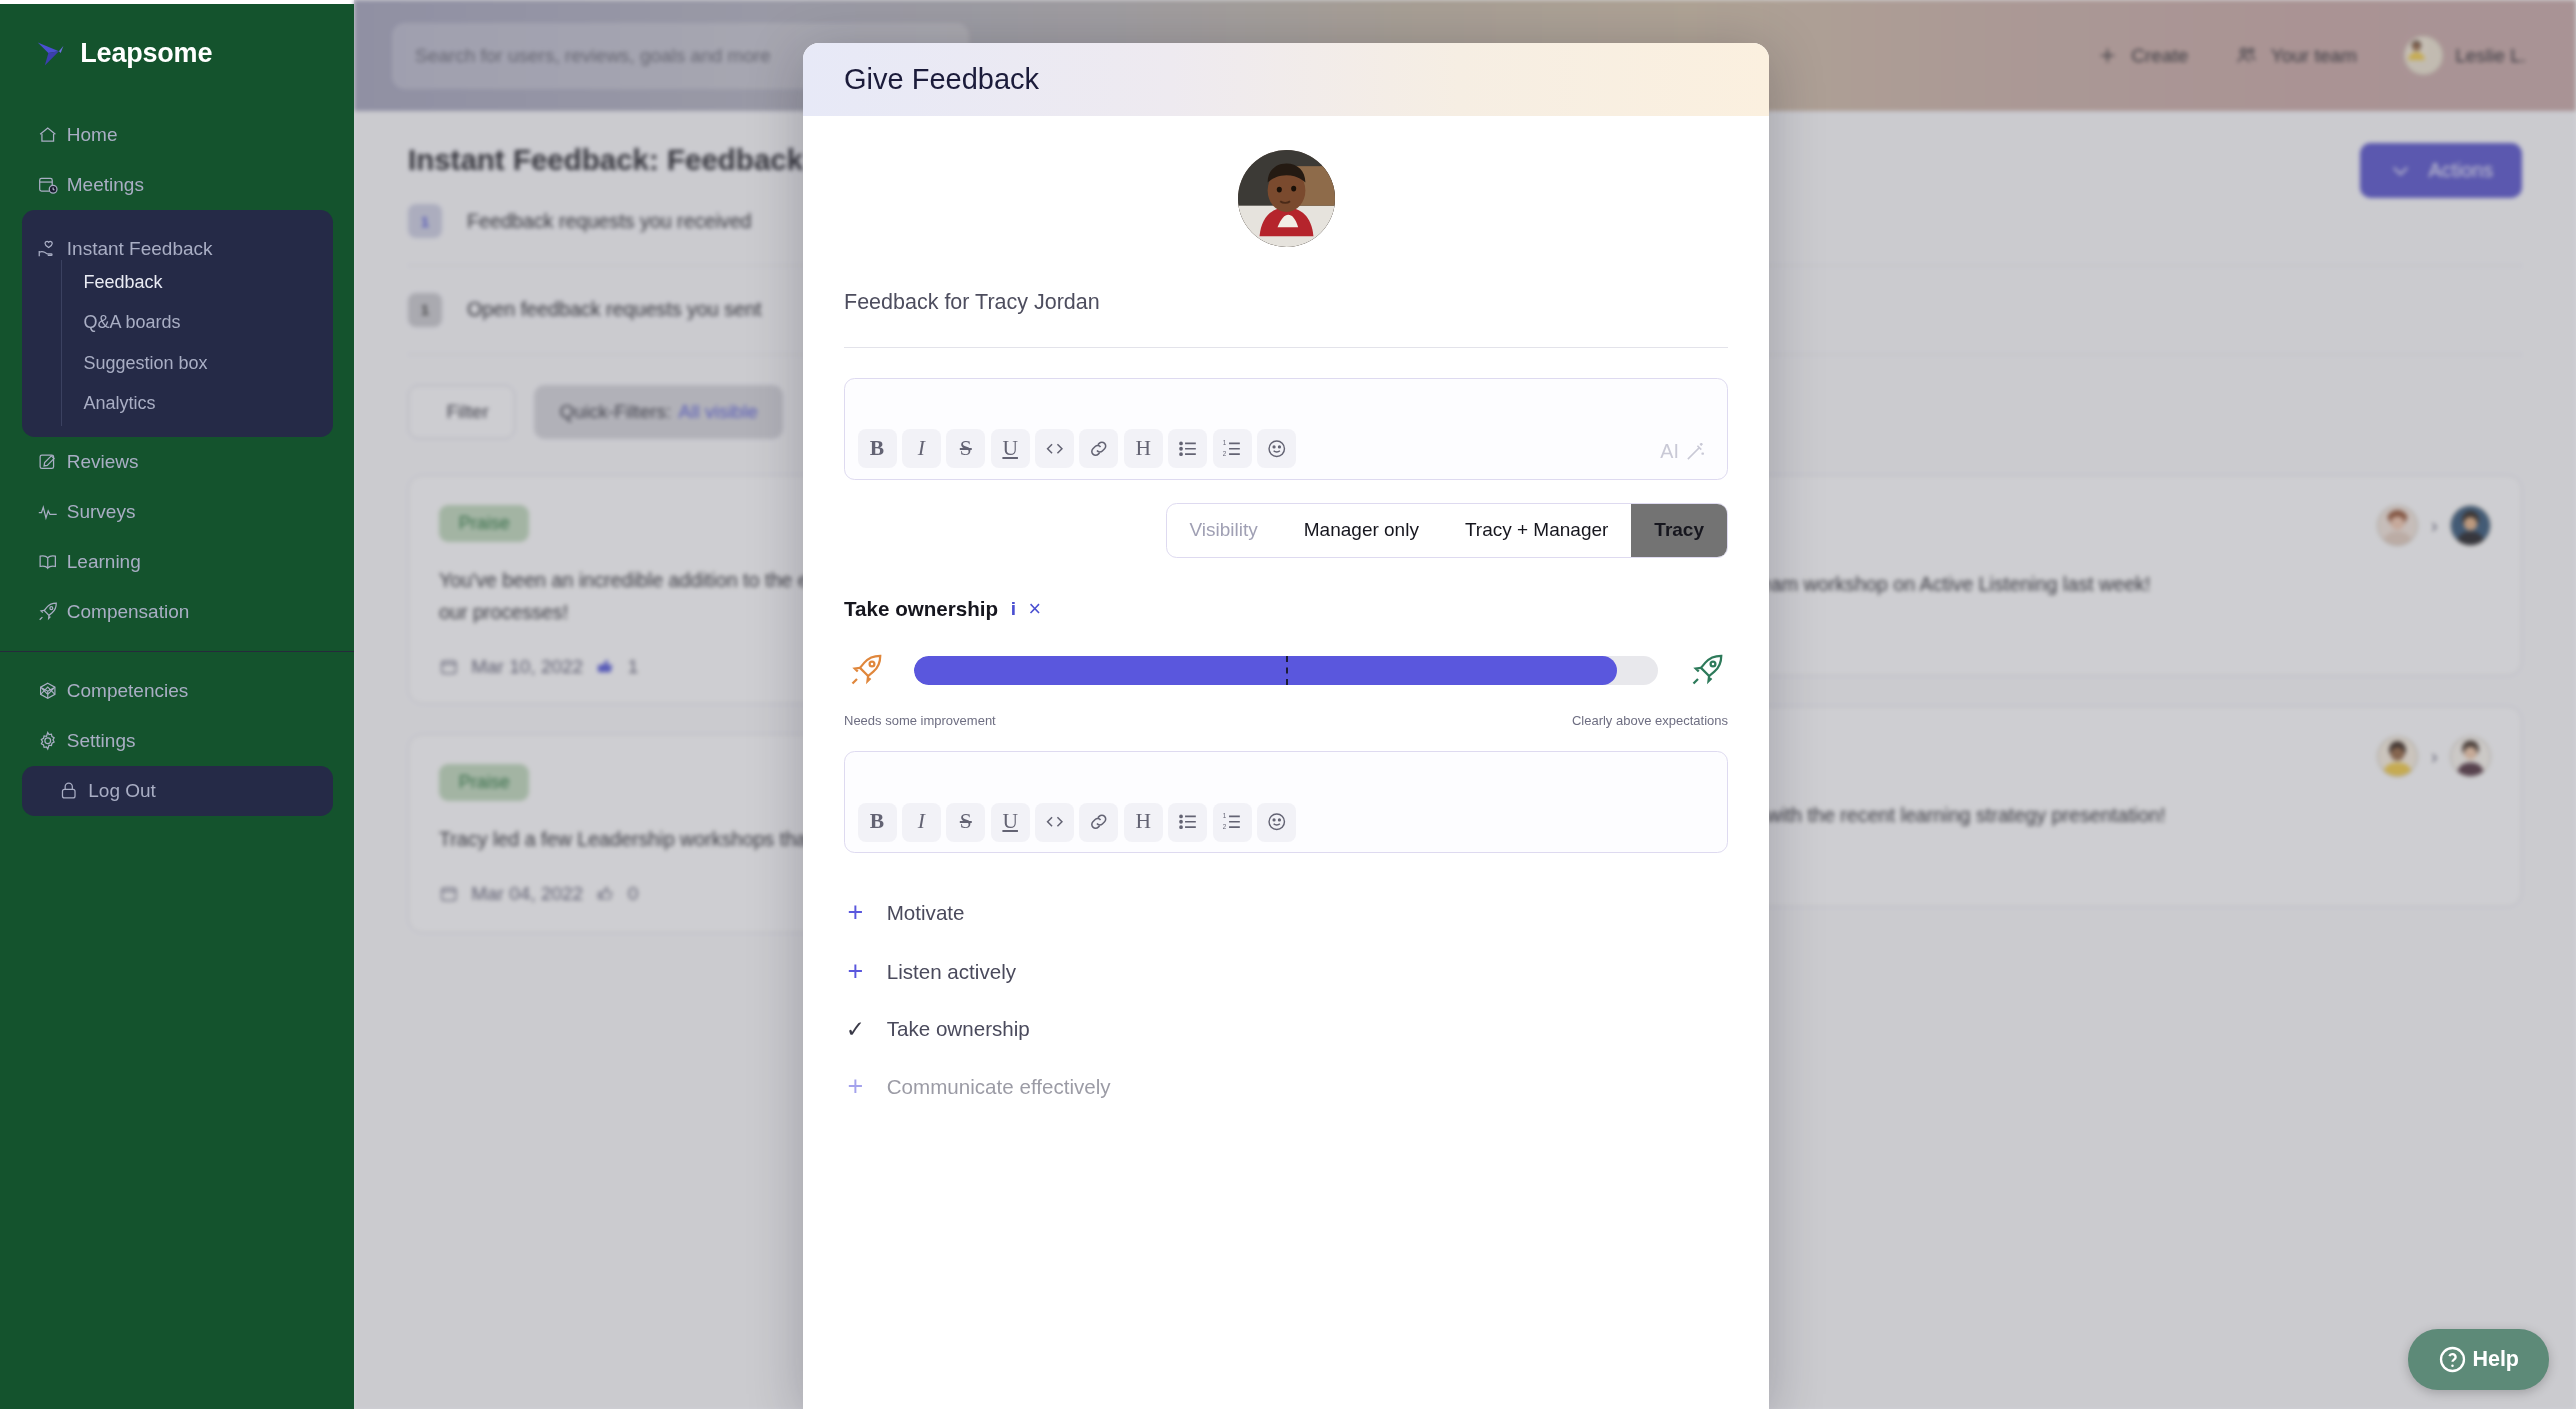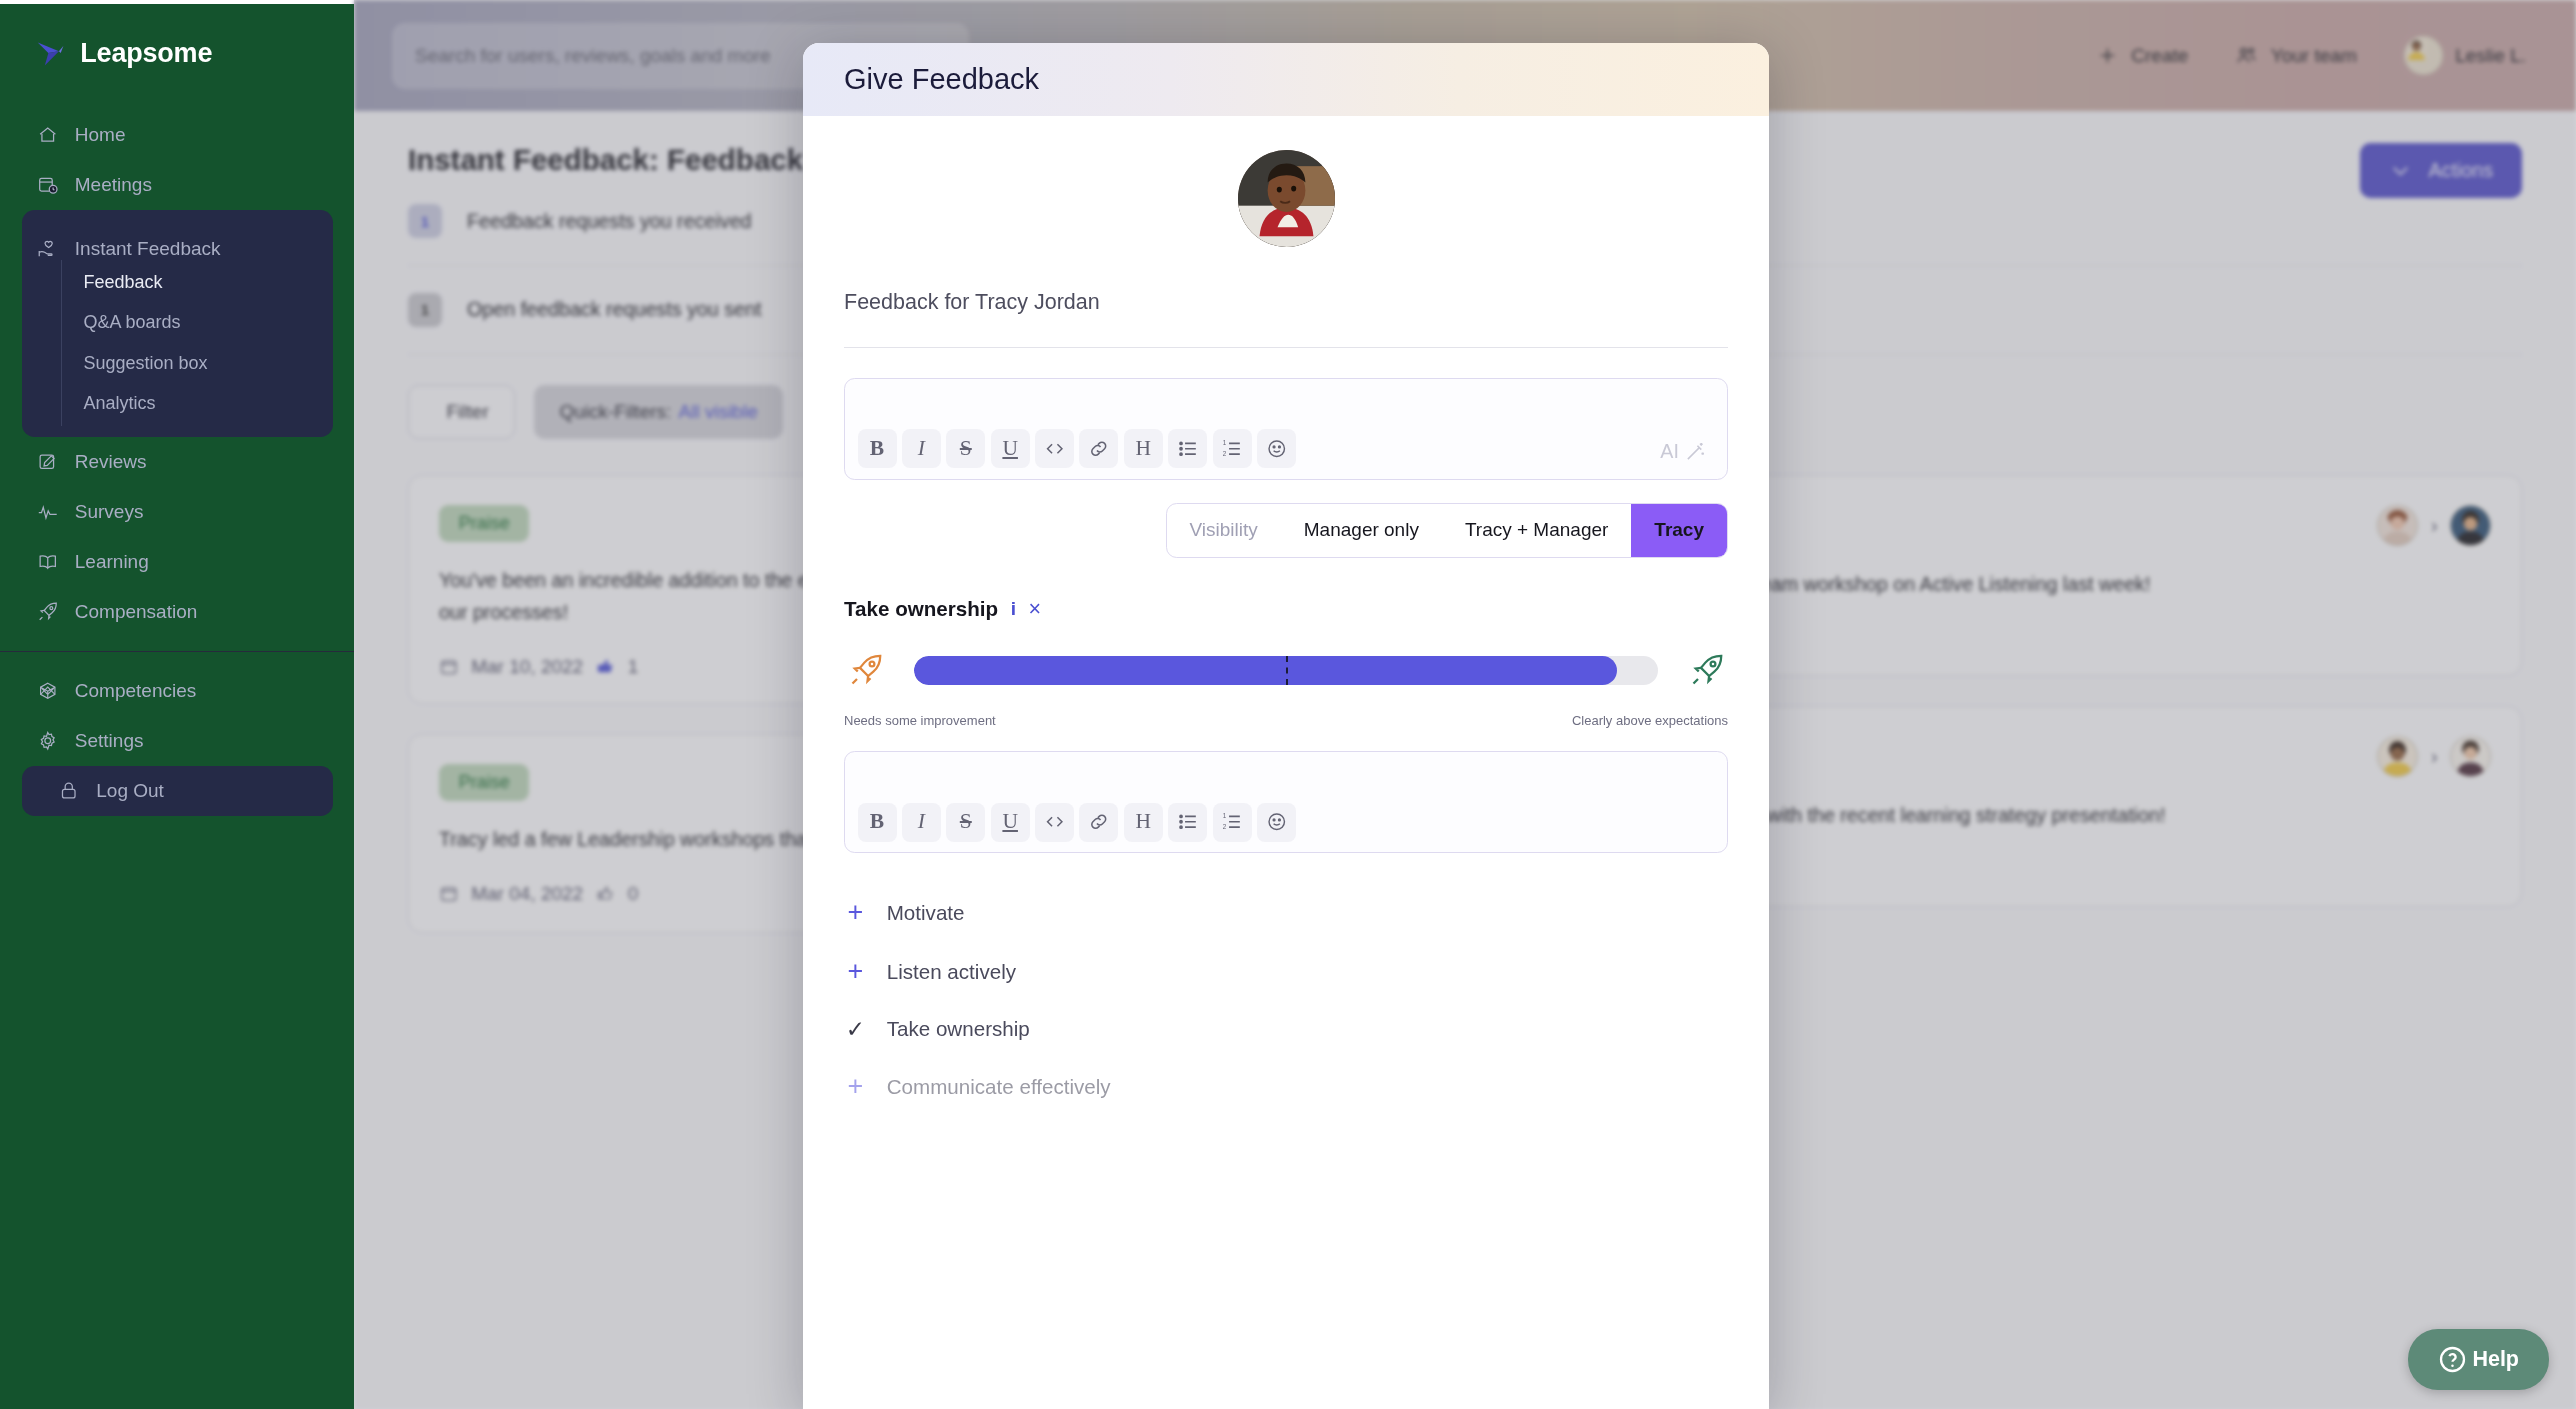--- a/index.html
+++ b/index.html
@@ -38,21 +38,21 @@
     position: absolute; left: 0; top: 4px; width: 354px; height: 1410px;
     background: #14532d;
     z-index: 5;
   }
   .logo-row { display: flex; align-items: center; gap: 14.3px; padding: 34px 0 0 36px; }
   .logo-mark { width: 30px; height: 30px; position: relative; }
   .logo-text { color: #fff; font-size: 27px; font-weight: 700; letter-spacing: -0.2px; }
 
   .nav { margin-top: 41px; }
   .nav-item {
-    display: flex; align-items: center; gap: 16px;
+    display: flex; align-items: center; gap: 8px;
     height: 50px; margin: 0 21.5px; padding-left: 14.3px;
     color: #a9aec4; font-size: 19px; border-radius: 10.7px;
   }
   .nav-item .ico { width: 23px; height: 23px; display:flex; align-items:center; justify-content:center; flex: 0 0 23px; }
   .nav-item .ico svg { width: 21.5px; height: 21.5px; }
   .nav-group { margin: 0 21.5px; border-radius: 12.5px; }
   .nav-group.active { background: #252a47; }
   .nav-group.active .nav-item { margin: 0; align-items: flex-end; }
   .subnav { position: relative; padding: 1.8px 0 12.5px 0; margin-left: 39px; }
   .subnav:before {
@@ -194,21 +194,21 @@
   .ai-btn svg { width:23px; height:23px; }
 
   
   .vis-wrap { display:flex; justify-content:flex-end; margin-top: 23px; }
   .vis-group {
     border:0.9px solid #dedaf0; border-radius:10.7px; height:55px;
     display:flex; align-items:center; overflow:hidden; background:#fff;
   }
   .vis-label { color:#a0a0b4; font-size:19px; padding: 0 23px; }
   .vis-opt { font-size:19px; color:#16161e; padding: 0 23px; height:100%; display:flex; align-items:center; }
-  .vis-opt.sel { background:#8b5cf6; font-weight:700; }
+  .vis-opt.sel { background:#737373; font-weight:700; }
 
   
   .rating-head { display:flex; align-items:center; gap:12.5px; margin-top: 39px; }
   .rating-title { font-size:20.6px; font-weight:700; color:#16161e; }
   .info-ico { color:#4a4fd1; font-size:19px; font-weight:700; }
   .x-ico { color:#4a4fd1; font-size:21.5px; }
 
   .slider-row { display:flex; align-items:center; gap:27px; margin-top: 27px; }
   .rocket { width:43px; height:43px; display:flex; align-items:center; justify-content:center; }
   .rocket svg { width:36px; height:36px; }

